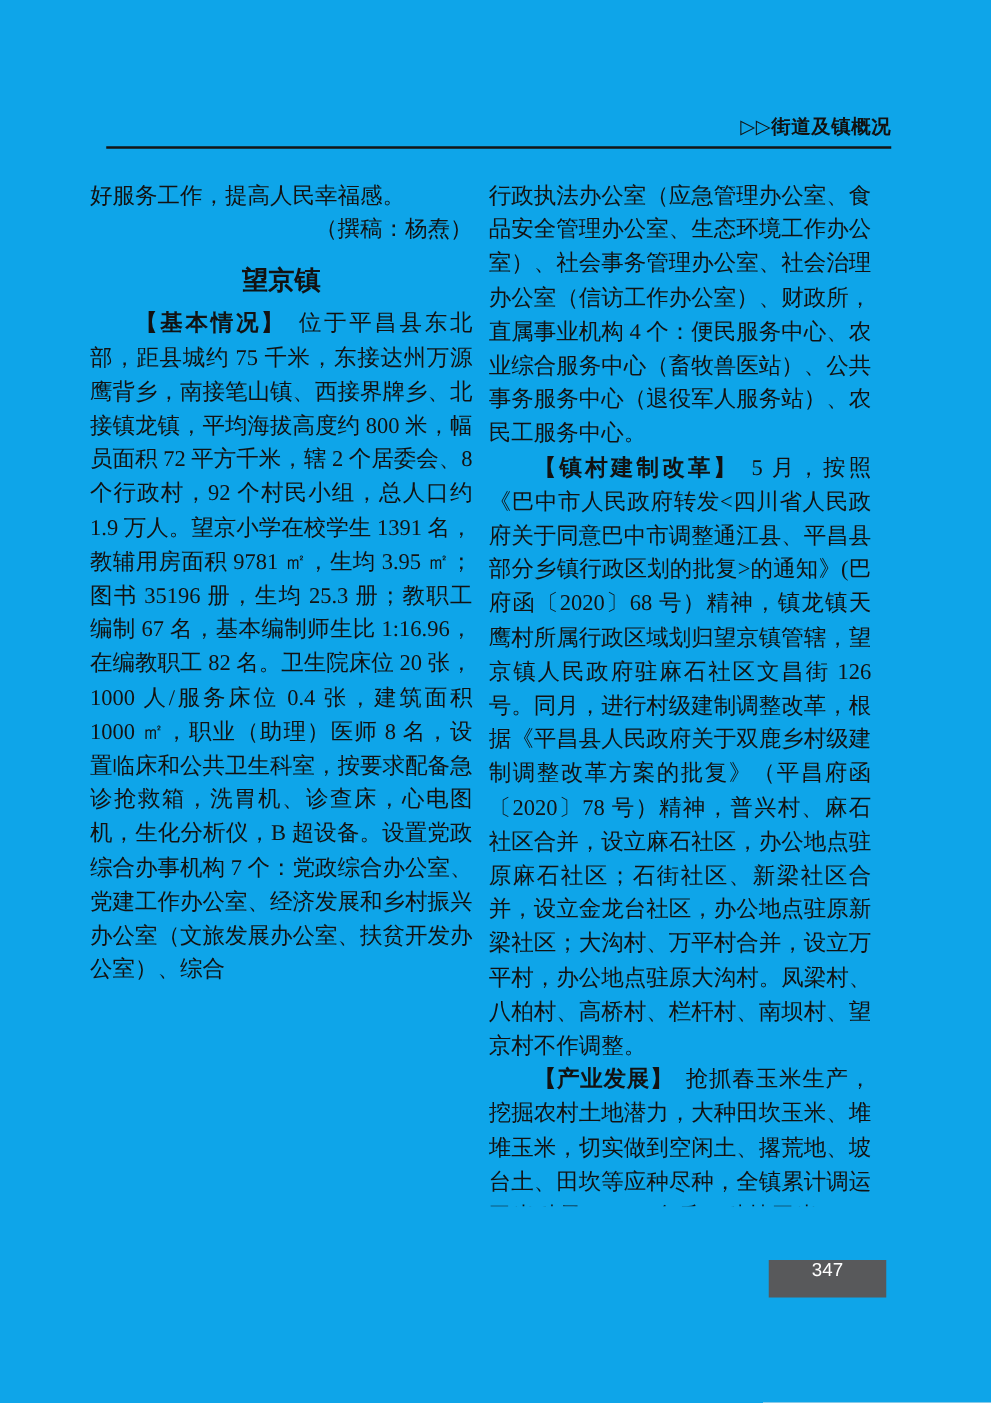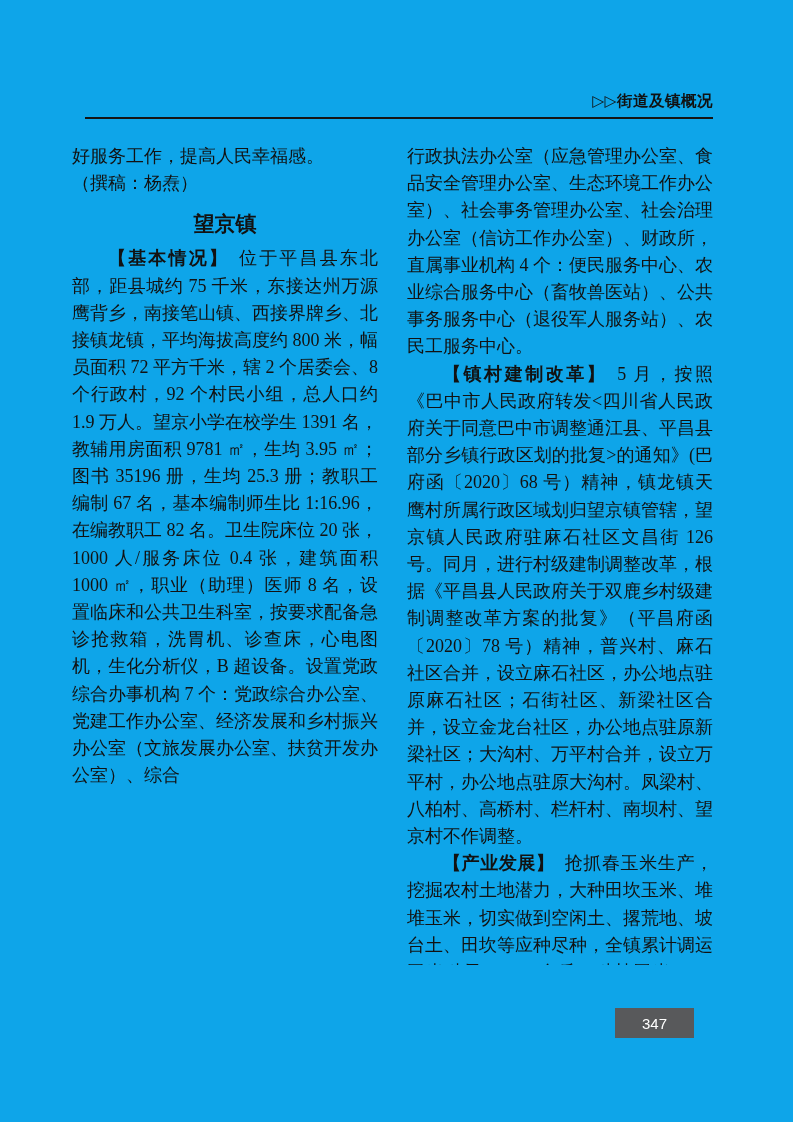--- a/index.html
+++ b/index.html
@@ -36,45 +36,45 @@
     top: 143px;
     width: 306px;
     height: 822px;
     overflow: hidden;
     font-size: 18px;
     line-height: 27.2px;
     text-align: justify;
     text-justify: inter-ideograph;
   }
   .col-left  { left: 72px; }
-  .col-right { left: 407px; }
+  .col-right { left: 391px; }
   .col p { margin: 0; padding: 0; }
   .para-indent { text-indent: 2em; }
   .entry-label { font-weight: bold; margin-right: 0.55em; }
-  .byline { text-indent: 0; }
+  .byline { text-align: right; text-indent: 0; }
   .town-title {
     margin: 14px 0 8px 0;
     text-align: center;
     text-indent: 0;
     font-size: 21px;
     font-weight: bold;
     line-height: 26px;
   }
   .page-num-badge {
     position: absolute;
     left: 615px;
     top: 1008px;
-    width: 79px;
+    width: 94px;
     height: 30px;
     background: #58595b;
     color: #ffffff;
     font-family: "Liberation Sans", "DejaVu Sans", sans-serif;
     font-size: 15px;
     display: flex;
-    align-items: center;
+    align-items: flex-start;
     justify-content: center;
   }
 </style>
 </head>
 <body>
 
 <div class="page">
 
   <div class="running-head">▷▷街道及镇概况</div>
 

